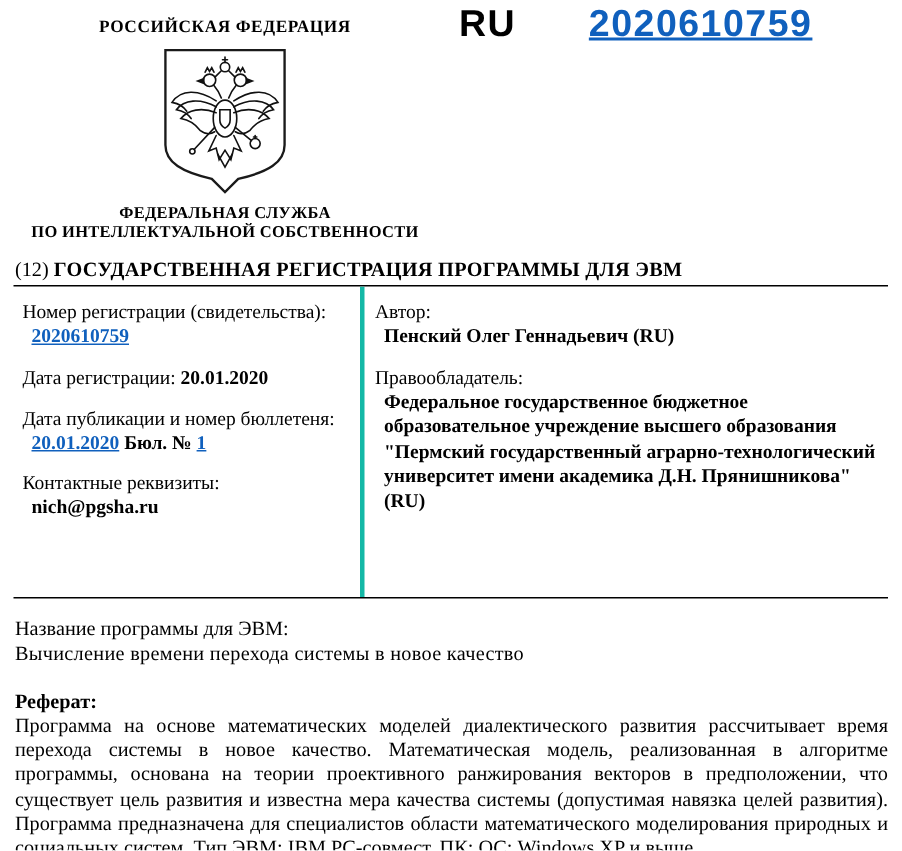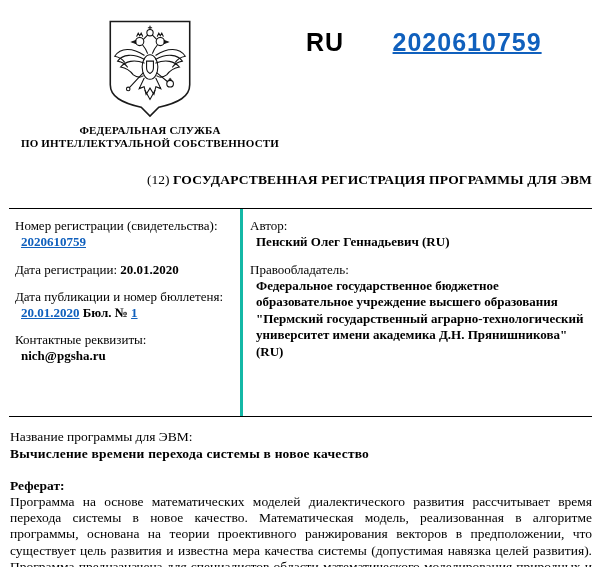--- a/index.html
+++ b/index.html
@@ -7,57 +7,58 @@
     position:relative;width:601px;height:567px;overflow:hidden;
     background:#fff;color:#000;
     font-family:"Liberation Serif", serif;
   }
   
   .hdr{position:relative;height:171px;}
   .hdr-left{width:300px;text-align:center;padding-top:12px;}
   .country{font-weight:bold;font-size:11.5px;letter-spacing:.4px;}
   .emblem-wrap{margin-top:6px;line-height:0;}
   .agency{margin-top:4px;font-weight:bold;font-size:11px;line-height:12.5px;letter-spacing:.2px;}
-  .hdr-right{position:absolute;top:28px;left:306px;white-space:nowrap;
+  .hdr-right{position:absolute;top:2px;left:306px;white-space:nowrap;
     font-family:"Liberation Sans", sans-serif;}
   .ru{font-weight:bold;font-size:25px;letter-spacing:1px;}
   .pubnum{
     margin-left:44px;font-weight:bold;font-size:25px;letter-spacing:1px;
     color:#1060bd;text-decoration:underline;text-decoration-thickness:2px;
     cursor:pointer;
   }
   
   .doc-title{
-    margin:0 9px;padding:1px 0 20px 1px;font-size:13.5px;
-    border-bottom:1px solid #000;white-space:nowrap;text-align:right;
+    margin:0 9px;padding:1px 0 2px 1px;font-size:13.5px;
+    border-bottom:1px solid #000;white-space:nowrap;
   }
   .doc-title b{letter-spacing:.2px;}
   
   .tbl{margin:0 9px;display:flex;border-bottom:1px solid #000;height:208px;box-sizing:border-box;overflow:hidden;}
   .col{box-sizing:border-box;font-size:13px;}
   .col-left{width:234px;border-right:3px solid #14b8a6;padding:9px 6px 0 6px;}
   .col-right{flex:1;padding:9px 8px 0 7px;}
   .field{margin-bottom:11px;}
   .lbl{line-height:16px;}
   .val{font-weight:bold;padding-left:6px;line-height:16.5px;}
   .lnk{color:#1060bd;font-weight:bold;text-decoration:underline;cursor:pointer;}
   
   .lower{margin:11px 9px 0 10px;font-size:13.5px;}
   .name-label{line-height:17px;}
-  .name-value{font-weight:bold;line-height:17px;letter-spacing:.2px;}
+  .name-value{font-weight:normal;line-height:17px;letter-spacing:.2px;}
   .abstract-label{margin-top:15px;font-weight:bold;line-height:17px;}
   .abstract-text{text-align:justify;line-height:1.2;}
 </style>
 </head>
 <body>
 
 <div class="page">
 
   <div class="hdr">
     <div class="hdr-left">
+      <div class="country">РОССИЙСКАЯ ФЕДЕРАЦИЯ</div>
       <div class="emblem-wrap">
         <svg width="88" height="102" viewBox="0 0 88 104" xmlns="http://www.w3.org/2000/svg">
           <path d="M3.5,3.5 H84.5 V68 C84.5,80 73,86.5 53,91 L44,100 L35,91 C15,86.5 3.5,80 3.5,68 Z" fill="none" stroke="#1a1a1a" stroke-width="1.6"></path>
           <g stroke="#111" fill="none" stroke-width="1.1" stroke-linecap="round">
             <circle cx="44" cy="15" r="3.2"></circle>
             <path d="M44,8.2 V11.8 M42.3,10 H45.7"></path>
             <path d="M41.5,17.5 L37.5,21.5 M46.5,17.5 L50.5,21.5"></path>
             <circle cx="33.5" cy="24" r="4.2"></circle>
             <circle cx="54.5" cy="24" r="4.2"></circle>
             <path d="M29.5,23 L25.5,24.5 L29.5,26 Z" fill="#111"></path>

